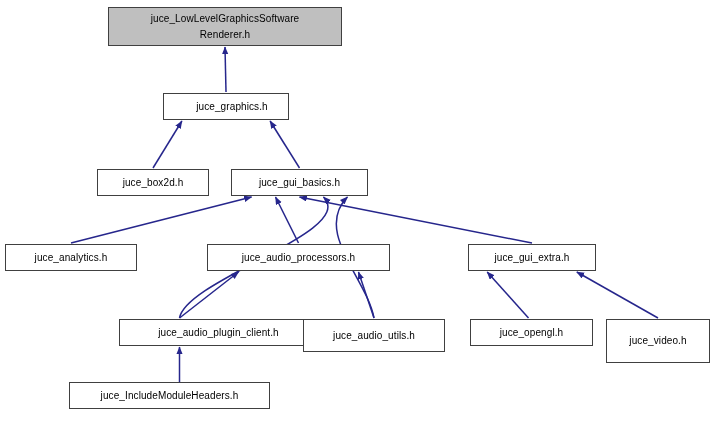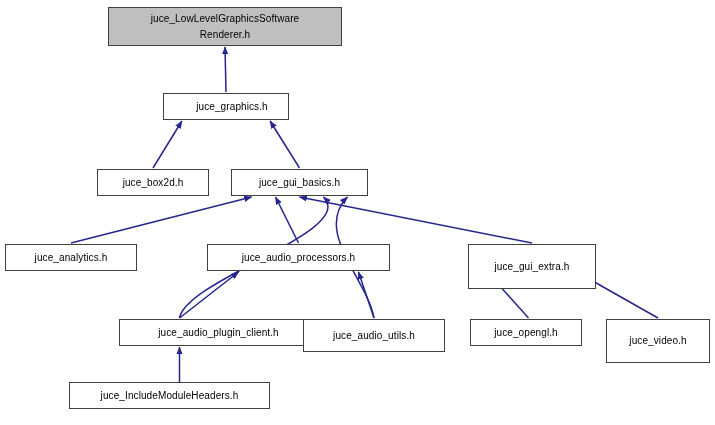--- a/index.html
+++ b/index.html
@@ -76,21 +76,21 @@
   </svg>
 
   <div id="node-group">
       <div class="graph-node highlighted" style="left: 108px; top: 7px; width: 234px; height: 39px;"><span class="node-label">juce_LowLevelGraphicsSoftware
 Renderer.h</span></div>
       <div class="graph-node" style="left: 163px; top: 93px; width: 126px; height: 27px; padding-left: 12px;"><span class="node-label">juce_graphics.h</span></div>
       <div class="graph-node" style="left: 97px; top: 169px; width: 112px; height: 27px;"><span class="node-label">juce_box2d.h</span></div>
       <div class="graph-node" style="left: 231px; top: 169px; width: 137px; height: 27px; text-align: center;"><span class="node-label">juce_gui_basics.h</span></div>
       <div class="graph-node" style="left: 5px; top: 244px; width: 132px; height: 27px;"><span class="node-label">juce_analytics.h</span></div>
       <div class="graph-node" style="left: 207px; top: 244px; width: 183px; height: 27px;"><span class="node-label">juce_audio_processors.h</span></div>
-      <div class="graph-node" style="left: 468px; top: 244px; width: 128px; height: 45px;"><span class="node-label">juce_gui_extra.h</span></div>
+      <div class="graph-node" style="left: 468px; top: 244px; width: 128px; height: 27px;"><span class="node-label">juce_gui_extra.h</span></div>
       <div class="graph-node" style="left: 80px; top: 319px; width: 199px; height: 27px; margin-left: 39px;"><span class="node-label">juce_audio_plugin_client.h</span></div>
       <div class="graph-node" style="left: 303px; top: 319px; width: 142px; height: 33px; text-align: right;"><span class="node-label">juce_audio_utils.h</span></div>
-      <div class="graph-node" style="left: 470px; top: 319px; width: 112px; height: 27px;"><span class="node-label">juce_opengl.h</span></div>
+      <div class="graph-node" style="left: 470px; top: 319px; width: 123px; height: 27px;"><span class="node-label">juce_opengl.h</span></div>
       <div class="graph-node" style="left: 606px; top: 319px; width: 104px; height: 44px;"><span class="node-label">juce_video.h</span></div>
       <div class="graph-node" style="left: 69px; top: 382px; width: 201px; height: 27px;"><span class="node-label">juce_IncludeModuleHeaders.h</span></div>
     </div>
 
 </div>
 
 </body></html>

